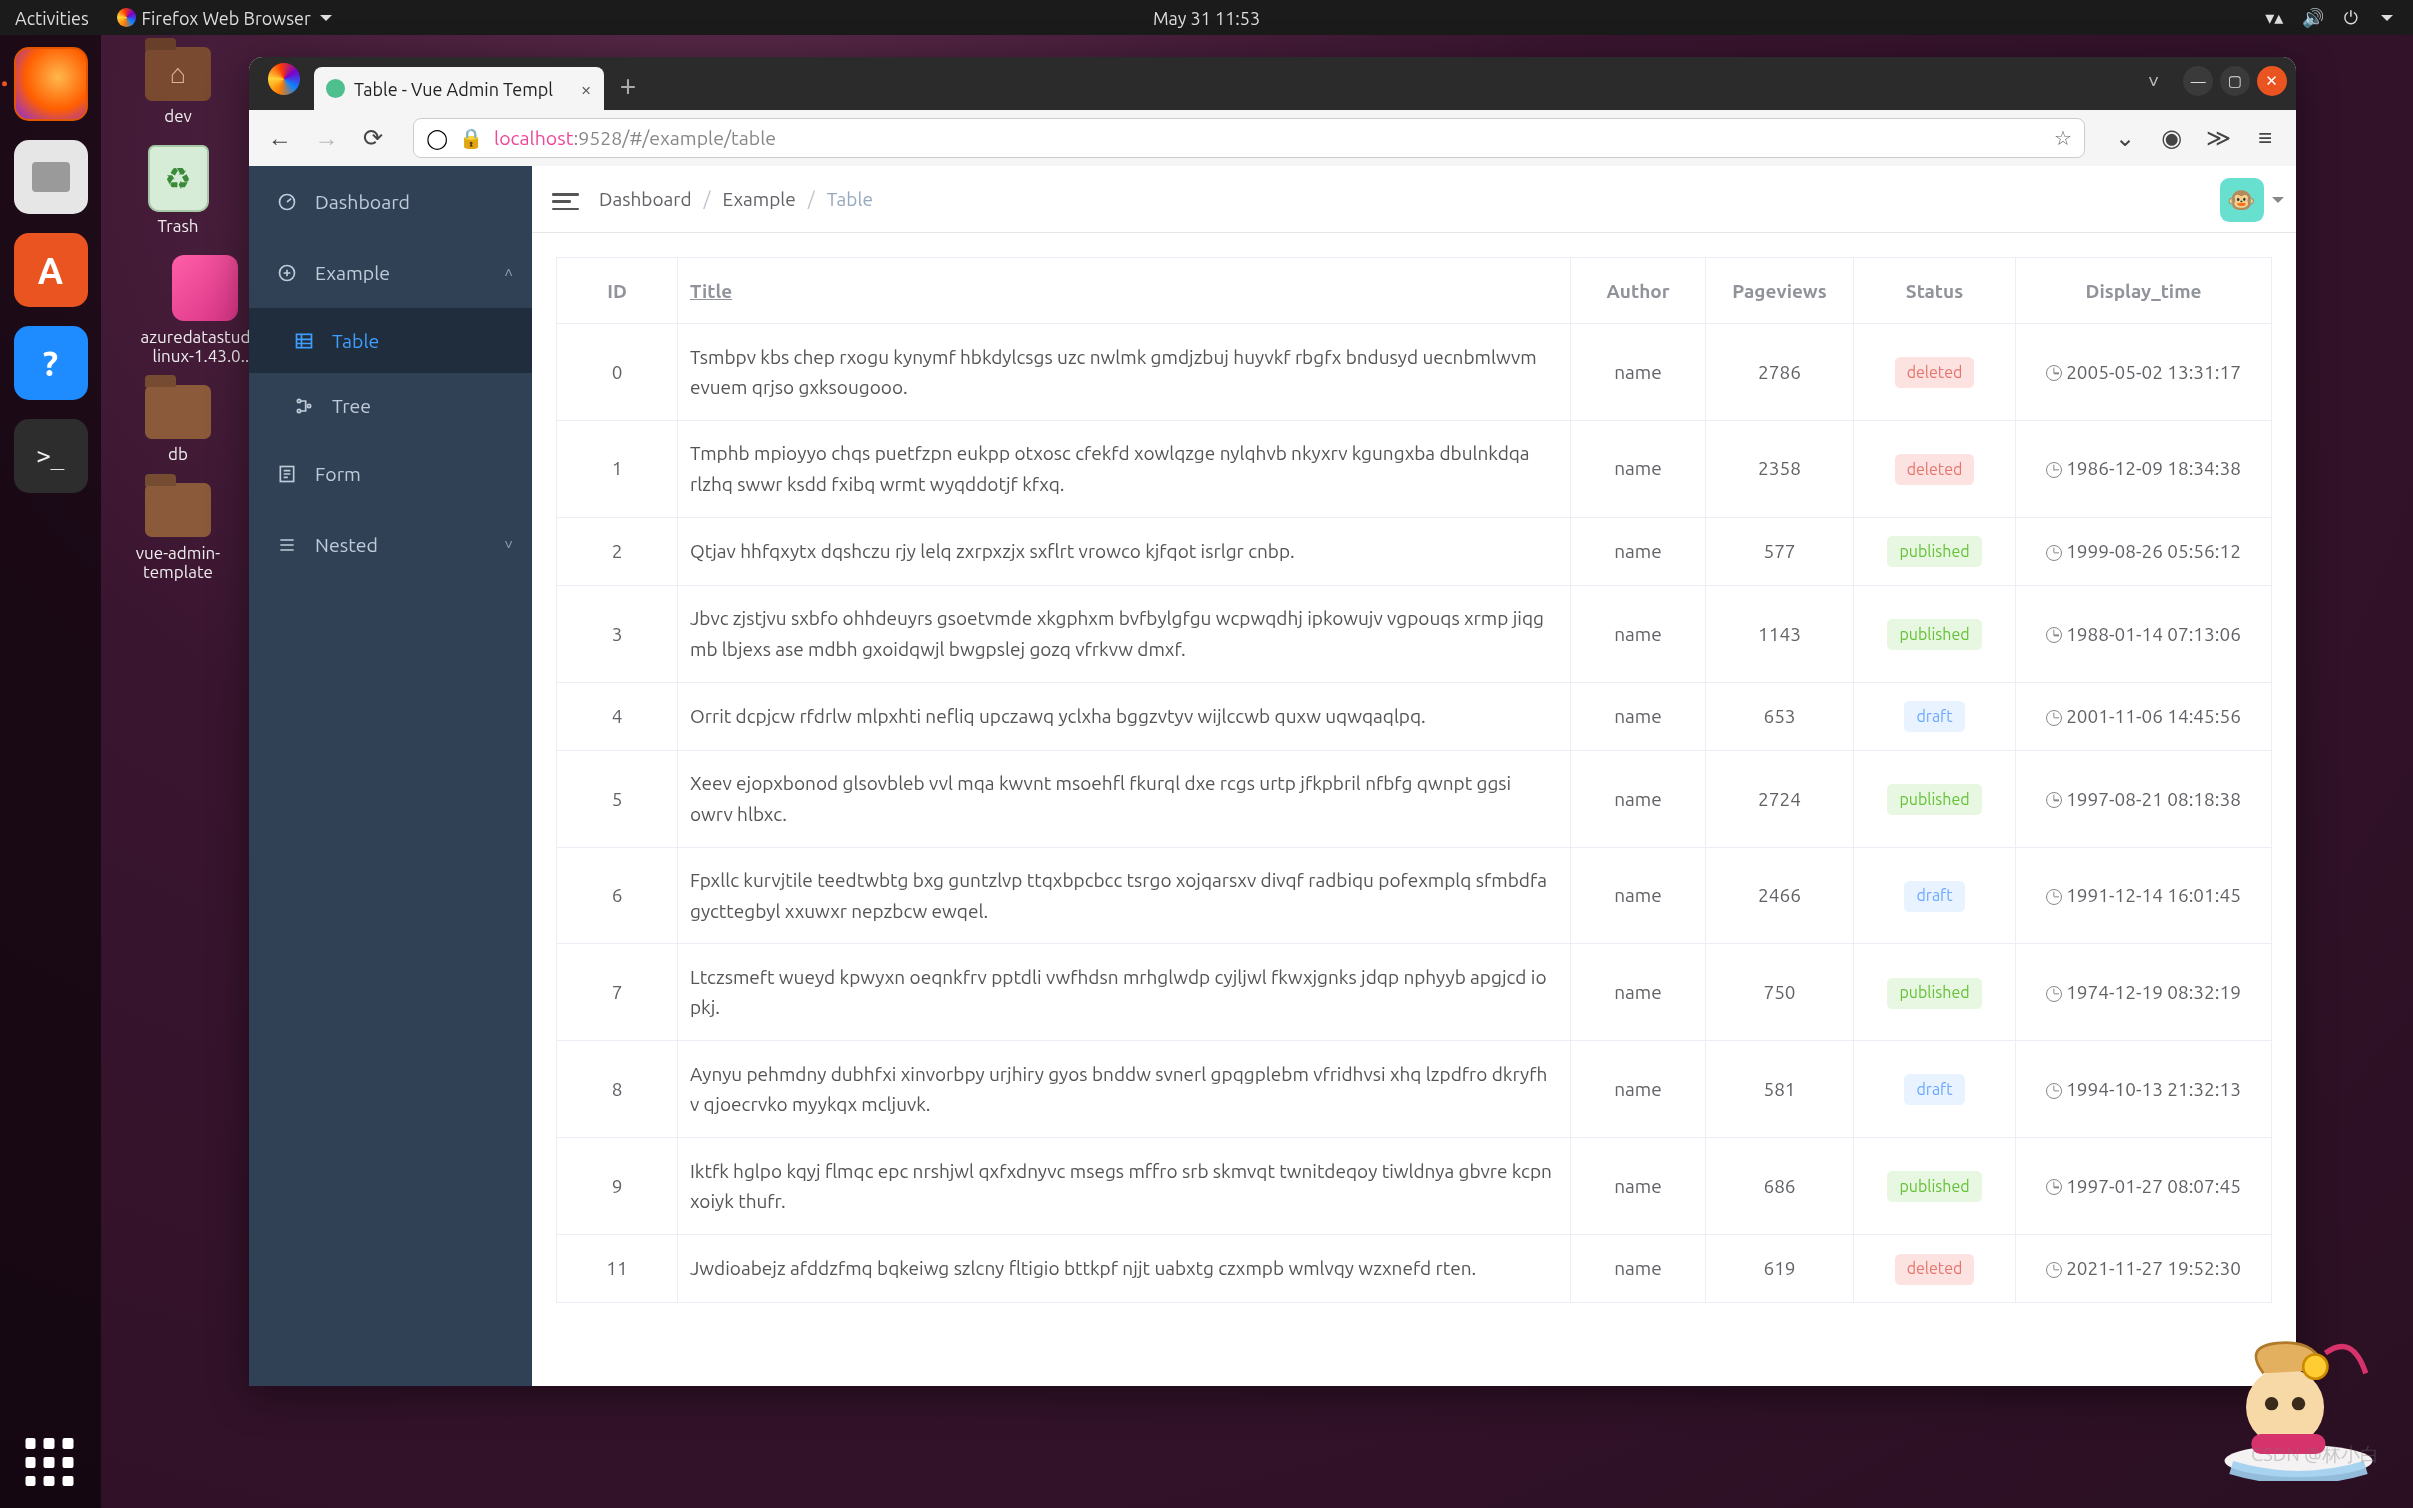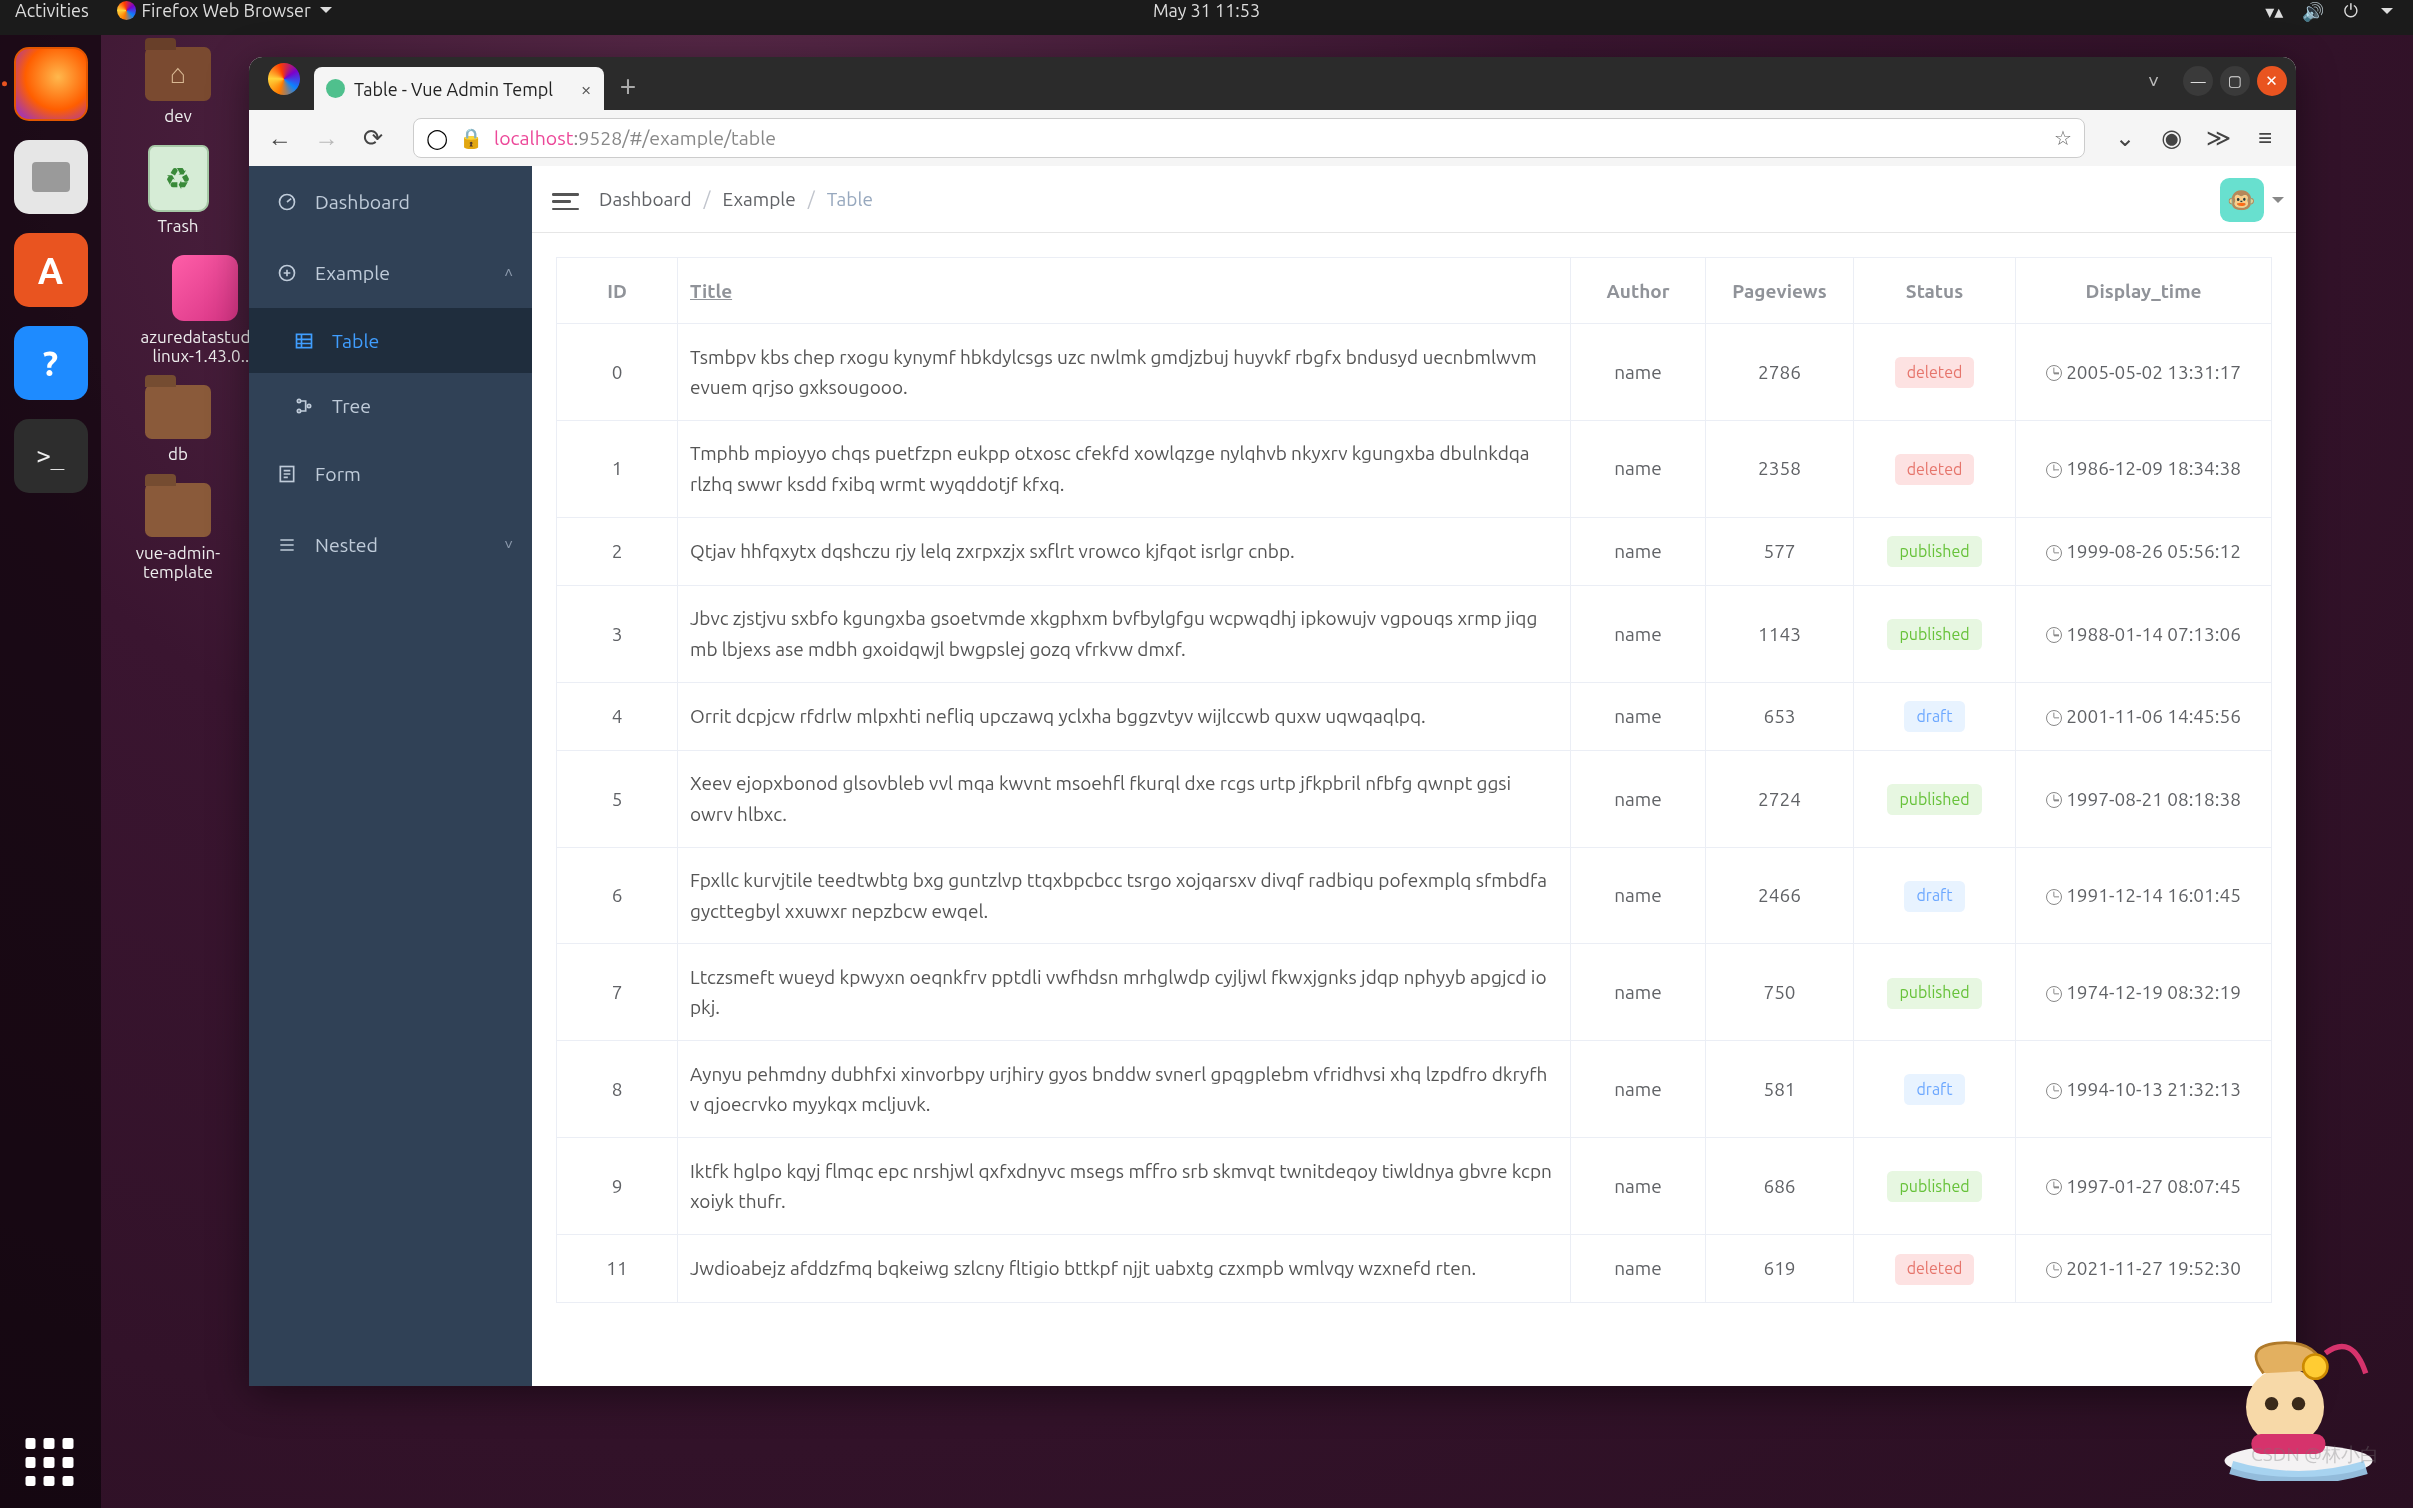--- a/index.html
+++ b/index.html
@@ -1,20 +1,20 @@
 <!DOCTYPE html>
 <html style="font-size:10.8px"><head>
 <meta charset="utf-8">
 <style>
   * { box-sizing: border-box; margin: 0; padding: 0; }
   html, body { width: 2413px; height: 1508px; font-family: Ubuntu, "Segoe UI", Arial, sans-serif; overflow: hidden; background: #000; }
   .screen { width: 2413px; height: 1508px; position: relative; background: radial-gradient(ellipse at 30% 10%, #5a2a4a 0%, #3a1530 35%, #2a0f22 100%); }
 
   
-  .gnome-bar { position: absolute; top:0; left:0; right:0; height:35px; background:#1b1b1b; display:flex; align-items:flex-start; color:#ddd; font-size:18px; z-index:10; }
+  .gnome-bar { position: absolute; top:0; left:0; right:0; height:35px; background:#1b1b1b; display:flex; align-items:center; color:#ddd; font-size:18px; z-index:10; }
   .gnome-bar .left { display:flex; align-items:center; gap:5.4px; padding-left:15px; }
   .gnome-bar .center { position:absolute; left:50%; transform:translateX(-50%); }
   .gnome-bar .right { margin-left:auto; display:flex; gap:19px; padding-right:20px; align-items:center; }
   .ff-ico { width:19px; height:19px; border-radius:50%; background: conic-gradient(from 200deg, #ff7b00, #ffd43b, #ff3c00, #7a00cc, #0a84ff, #ff7b00); display:inline-block; }
   .tri-down { display:inline-block; width:0; height:0; border-left:6px solid transparent; border-right:6px solid transparent; border-top:6.7px solid #ddd; margin-left:4px; }
 
   
   .dock { position:absolute; top:35px; left:0; width:101px; bottom:0; background:rgba(0,0,0,0.55); z-index:5; display:flex; flex-direction:column; align-items:center; padding-top:12px; }
   .dock .tile { width:74px; height:74px; border-radius:15px; margin-bottom:19px; display:flex; align-items:center; justify-content:center; font-size:35px; }
   .dock .ff { background: radial-gradient(circle at 60% 40%, #ffb84d 0%, #ff5e00 55%, #8a2be2 100%); border:2.7px solid #e25600; }
@@ -337,21 +337,21 @@
                 <tr>
                   <td class="c">2</td>
                   <td class="title">Qtjav hhfqxytx dqshczu rjy lelq zxrpxzjx sxflrt vrowco kjfqot isrlgr cnbp.</td>
                   <td class="c">name</td>
                   <td class="c">577</td>
                   <td class="c"><span class="tag published">published</span></td>
                   <td class="c time-cell"><span class="clock"></span>1999-08-26 05:56:12</td>
                 </tr>
                 <tr>
                   <td class="c">3</td>
-                  <td class="title">Jbvc zjstjvu sxbfo kgungxba gsoetvmde xkgphxm bvfbylgfgu wcpwqdhj ipkowujv vgpouqs xrmp jiqg mb lbjexs ase mdbh gxoidqwjl bwgpslej gozq vfrkvw dmxf.</td>
+                  <td class="title">Jbvc zjstjvu sxbfo ohhdeuyrs gsoetvmde xkgphxm bvfbylgfgu wcpwqdhj ipkowujv vgpouqs xrmp jiqg mb lbjexs ase mdbh gxoidqwjl bwgpslej gozq vfrkvw dmxf.</td>
                   <td class="c">name</td>
                   <td class="c">1143</td>
                   <td class="c"><span class="tag published">published</span></td>
                   <td class="c time-cell"><span class="clock"></span>1988-01-14 07:13:06</td>
                 </tr>
                 <tr>
                   <td class="c">4</td>
                   <td class="title">Orrit dcpjcw rfdrlw mlpxhti nefliq upczawq yclxha bggzvtyv wijlccwb quxw uqwqaqlpq.</td>
                   <td class="c">name</td>
                   <td class="c">653</td>

